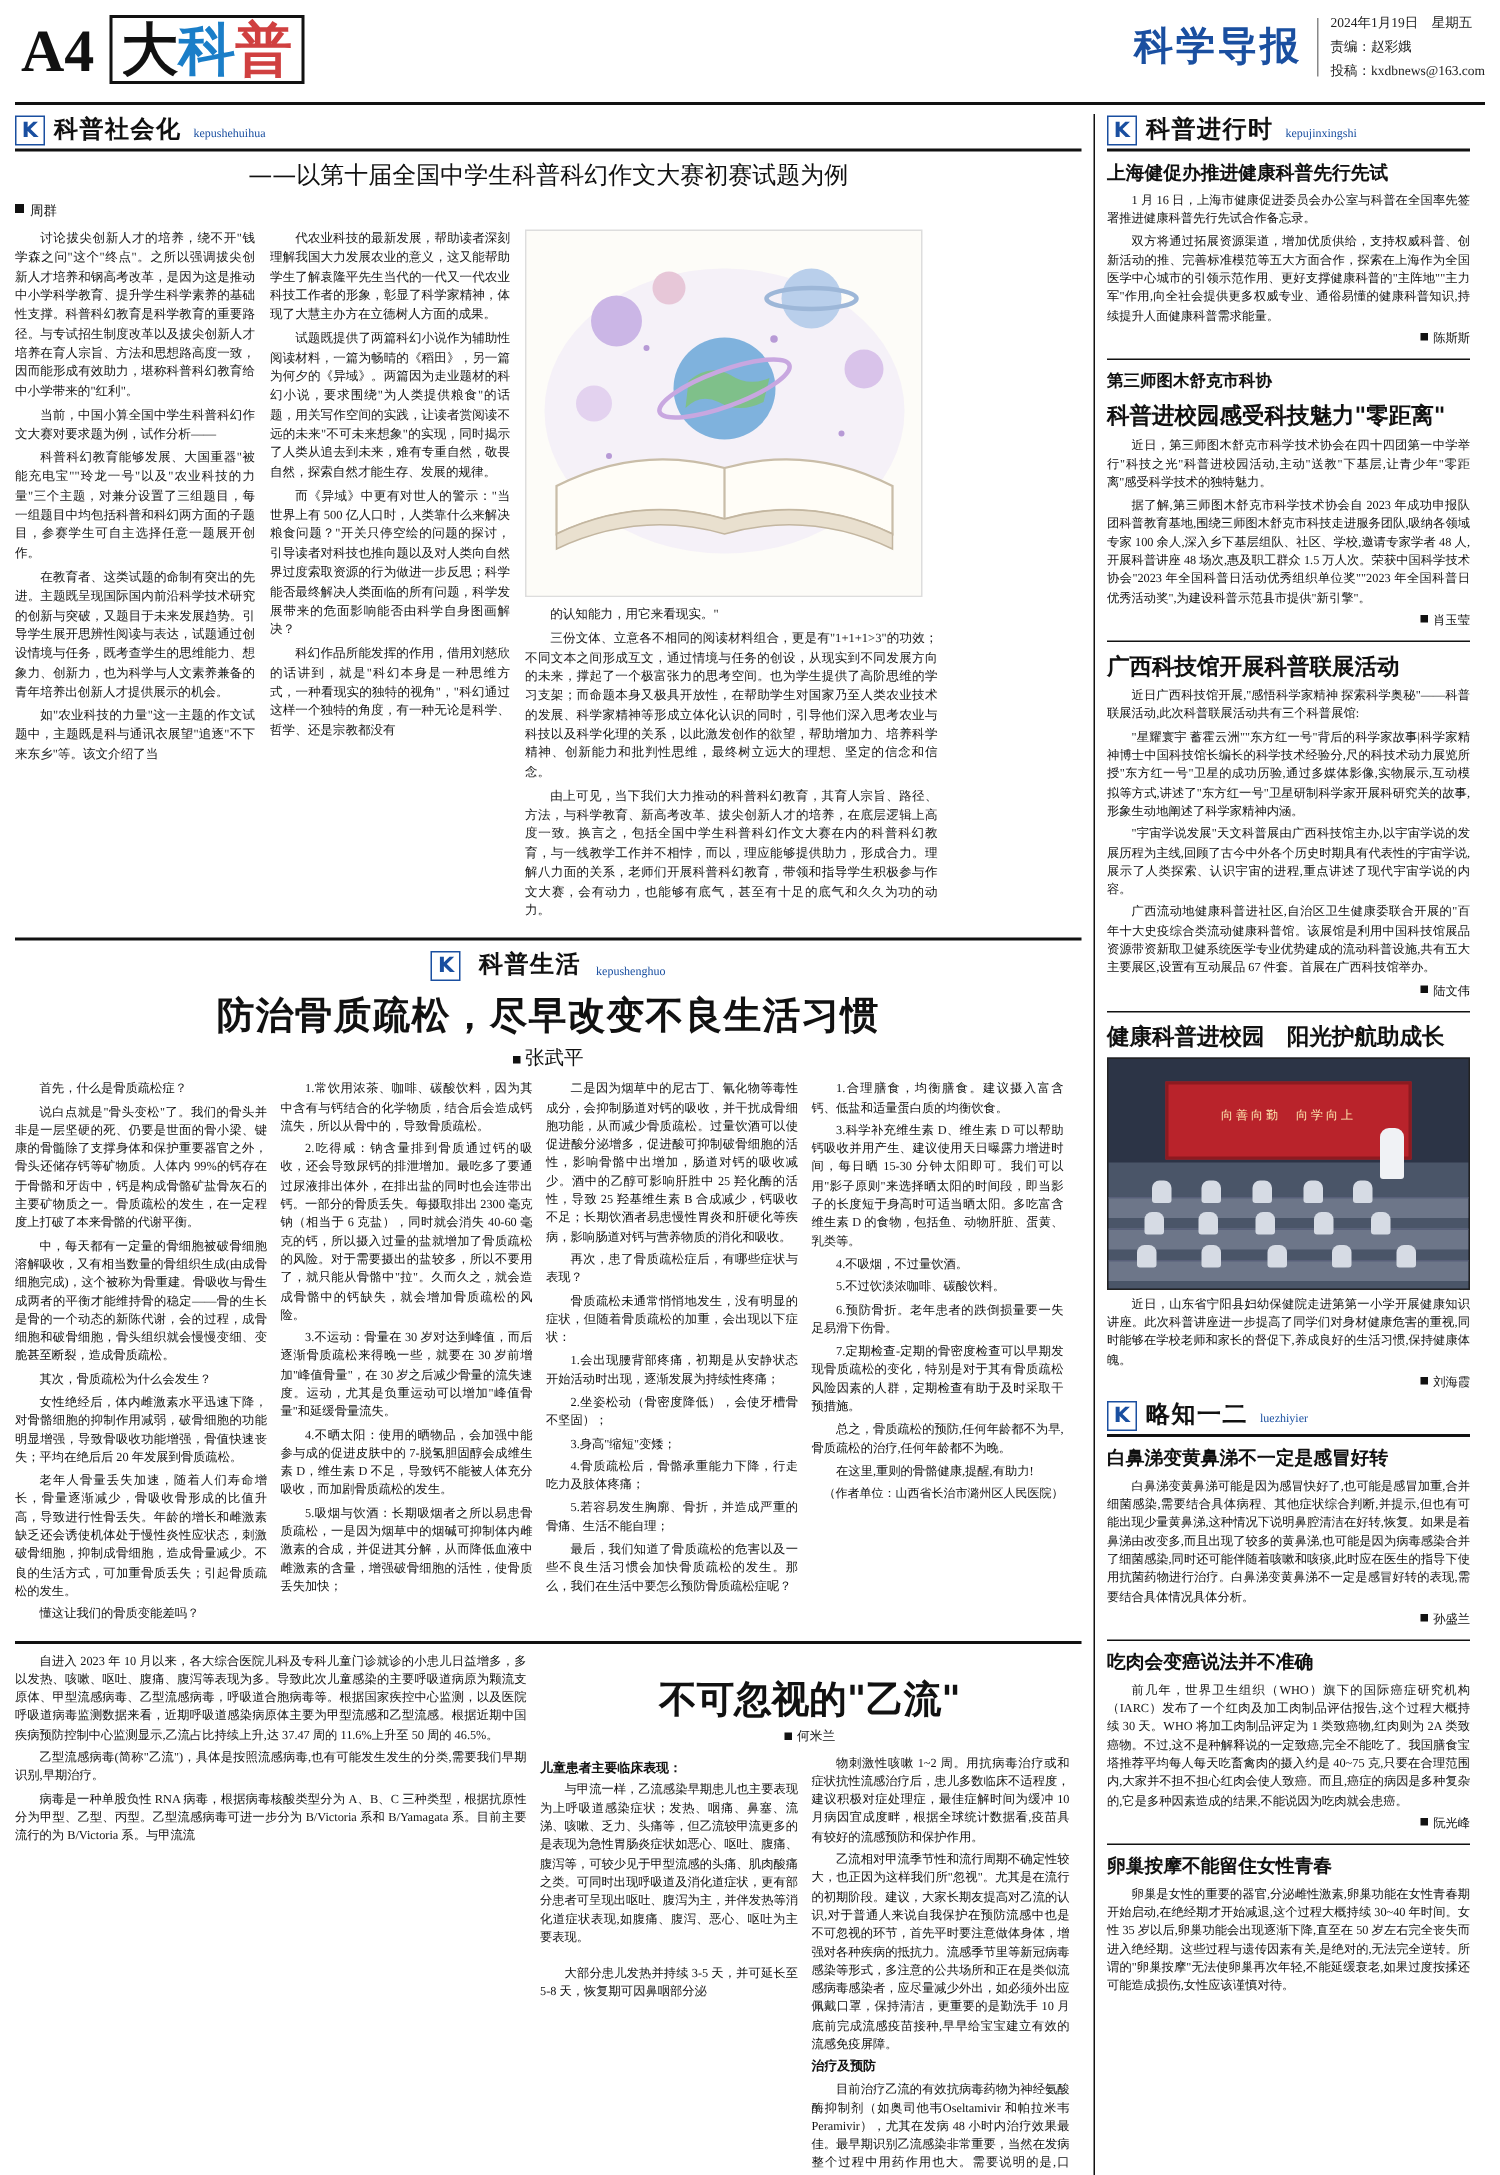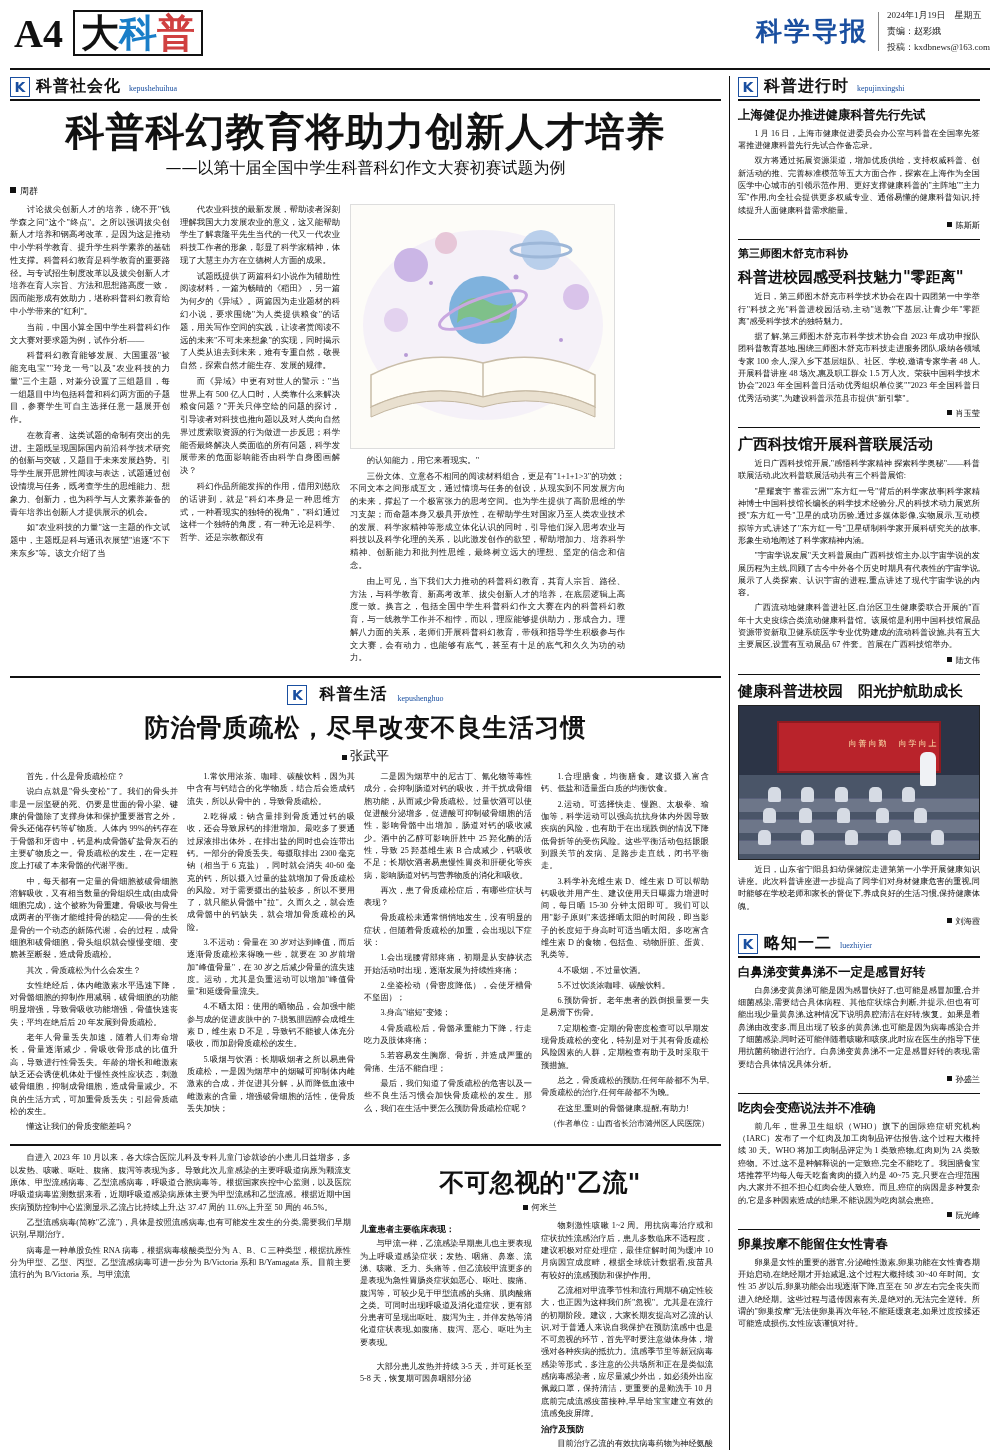--- a/index.html
+++ b/index.html
@@ -55,21 +55,21 @@
   
   .r-head { font-size:12.5px; font-weight:bold; font-family:"DejaVu Sans",sans-serif; line-height:1.35; margin:6px 0 4px;}
   .r-head.big { font-size:15px; }
   .r-body { font-size:8.2px; line-height:1.5; text-align:justify; }
   .r-body p { margin:0 0 3px; text-indent:2em;}
   .r-sig { font-size:8.2px; text-align:right; margin-top:2px;}
   .r-sig .sq { display:inline-block; width:5px; height:5px; background:#111; margin-right:3px; vertical-align:1px;}
 
   .photo { width:100%; height:155px; background:#2c3446; position:relative; overflow:hidden; border:1px solid #222;}
   .photo .screen { position:absolute; left:16%; top:10%; width:68%; height:34%; background:#b9232b; border:2px solid #8d1a20;}
-  .photo .screen span { position:absolute; top:32%; left:0; right:0; text-align:right; color:#ffe9b0; font-size:8px; letter-spacing:2px; font-family:Liberation Serif, serif;}
+  .photo .screen span { position:absolute; top:32%; left:0; right:0; text-align:center; color:#ffe9b0; font-size:8px; letter-spacing:2px; font-family:Liberation Serif, serif;}
   .photo .floor { position:absolute; left:0; bottom:0; width:100%; height:55%; background:#4a5568;}
   .photo .seatrow { position:absolute; left:0; width:100%; height:14px; background:#6d7689; border-top:1px solid #59607a;}
   .photo .kid { position:absolute; width:13px; height:15px; background:#d6dbe4; border-radius:5px 5px 2px 2px;}
   .photo .teacher { position:absolute; right:18%; top:30%; width:16px; height:34px; background:#f0f2f5; border-radius:6px 6px 2px 2px;}
 
   
   .mid { border-top:2px solid #111; margin-top:8px; padding-top:6px; }
   .mid-head-center { display:flex; align-items:center; justify-content:center; gap:6px; }
   .headline2 { font-size:25px; font-weight:bold; text-align:center; font-family:"DejaVu Sans",sans-serif; margin:6px 0 3px; letter-spacing:1px;}
   .cols4 { display:flex; gap:9px; }
@@ -77,21 +77,21 @@
   .col4 p { margin:0 0 3px; text-indent:2em; }
   .src { font-size:8px; text-align:right; margin-top:3px; }
 
   
   .bot { border-top:2px solid #111; margin-top:8px; padding-top:6px; display:flex; }
   .bot-left { width:350px; padding-right:9px; font-size:8.2px; line-height:1.5; text-align:justify;}
   .bot-left p { margin:0 0 3px; text-indent:2em; }
   .bot-mid { width:360px; }
   .headline3 { font-size:25px; font-weight:bold; text-align:center; font-family:"DejaVu Sans",sans-serif; margin:14px 0 3px;}
   .bot-byline { font-size:8.5px; text-align:center; margin-bottom:6px;}
-  .sub-b { font-size:8.6px; font-weight:bold; margin:3px 0 2px; font-family:Liberation Sans, sans-serif;}
+  .sub-b { font-size:8.6px; font-weight:bold; margin:3px 0 2px; font-family:Liberation Mono, monospace;}
 </style>
 </head>
 <body>
 
 <div class="page">
 
   <div class="masthead">
     <div class="pagenum">A4</div>
     <div class="logo-box">
       <span class="logo-da">大</span>
@@ -113,21 +113,20 @@
     <div class="left-col">
 
       <div class="sec-head">
         <div class="k-badge">K</div>
         <div>
           <span class="sec-cn">科普社会化</span>
           <span class="sec-py">kepushehuihua</span>
         </div>
       </div>
 
-      <div class="headline">科普科幻教育将助力创新人才培养</div>
       <div class="subhead">——以第十届全国中学生科普科幻作文大赛初赛试题为例</div>
       <div class="byline"><span class="sq"></span><span>周群</span></div>
 
       <div class="cols3">
         <div class="col" style="width:160px">
           <p>讨论拔尖创新人才的培养，绕不开"钱学森之问"这个"终点"。之所以强调拔尖创新人才培养和钢高考改革，是因为这是推动中小学科学教育、提升学生科学素养的基础性支撑。科普科幻教育是科学教育的重要路径。与专试招生制度改革以及拔尖创新人才培养在育人宗旨、方法和思想路高度一致，因而能形成有效助力，堪称科普科幻教育给中小学带来的"红利"。</p>
           <p>当前，中国小算全国中学生科普科幻作文大赛对要求题为例，试作分析——</p>
           <p>科普科幻教育能够发展、大国重器"被能充电宝""玲龙一号"以及"农业科技的力量"三个主题，对兼分设置了三组题目，每一组题目中均包括科普和科幻两方面的子题目，参赛学生可自主选择任意一题展开创作。</p>
           <p>在教育者、这类试题的命制有突出的先进。主题既呈现国际国内前沿科学技术研究的创新与突破，又题目于未来发展趋势。引导学生展开思辨性阅读与表达，试题通过创设情境与任务，既考查学生的思维能力、想象力、创新力，也为科学与人文素养兼备的青年培养出创新人才提供展示的机会。</p>
           <p>如"农业科技的力量"这一主题的作文试题中，主题既是科与通讯衣展望"追逐"不下来东乡"等。该文介绍了当</p>
@@ -210,21 +209,20 @@
             <p>骨质疏松未通常悄悄地发生，没有明显的症状，但随着骨质疏松的加重，会出现以下症状：</p>
             <p>1.会出现腰背部疼痛，初期是从安静状态开始活动时出现，逐渐发展为持续性疼痛；</p>
             <p>2.坐姿松动（骨密度降低），会使牙槽骨不坚固）；</p>
             <p>3.身高"缩短"变矮；</p>
             <p>4.骨质疏松后，骨骼承重能力下降，行走吃力及肢体疼痛；</p>
             <p>5.若容易发生胸廓、骨折，并造成严重的骨痛、生活不能自理；</p>
             <p>最后，我们知道了骨质疏松的危害以及一些不良生活习惯会加快骨质疏松的发生。那么，我们在生活中要怎么预防骨质疏松症呢？</p>
           </div>
           <div class="col4" style="width:168px">
             <p>1.合理膳食，均衡膳食。建议摄入富含钙、低盐和适量蛋白质的均衡饮食。</p>
-            <p>2.运动。可选择快走、慢跑、太极拳、瑜伽等，科学运动可以强高抗抗身体内外因导致疾病的风险，也有助于在出现跌倒的情况下降低骨折等的受伤风险。这些平衡活动包括眼眼到跟关节的发病、足路步走直线，闭书平衡走。</p>
             <p>3.科学补充维生素 D、维生素 D 可以帮助钙吸收并用产生、建议使用天日曝露力增进时间，每日晒 15-30 分钟太阳即可。我们可以用"影子原则"来选择晒太阳的时间段，即当影子的长度短于身高时可适当晒太阳。多吃富含维生素 D 的食物，包括鱼、动物肝脏、蛋黄、乳类等。</p>
             <p>4.不吸烟，不过量饮酒。</p>
             <p>5.不过饮淡浓咖啡、碳酸饮料。</p>
             <p>6.预防骨折。老年患者的跌倒损量要一失足易滑下伤骨。</p>
             <p>7.定期检查-定期的骨密度检查可以早期发现骨质疏松的变化，特别是对于其有骨质疏松风险因素的人群，定期检查有助于及时采取干预措施。</p>
             <p>总之，骨质疏松的预防,任何年龄都不为早,骨质疏松的治疗,任何年龄都不为晚。</p>
             <p>在这里,重则的骨骼健康,提醒,有助力!</p>
             <div class="src">（作者单位：山西省长治市潞州区人民医院）</div>
           </div>
         </div>

